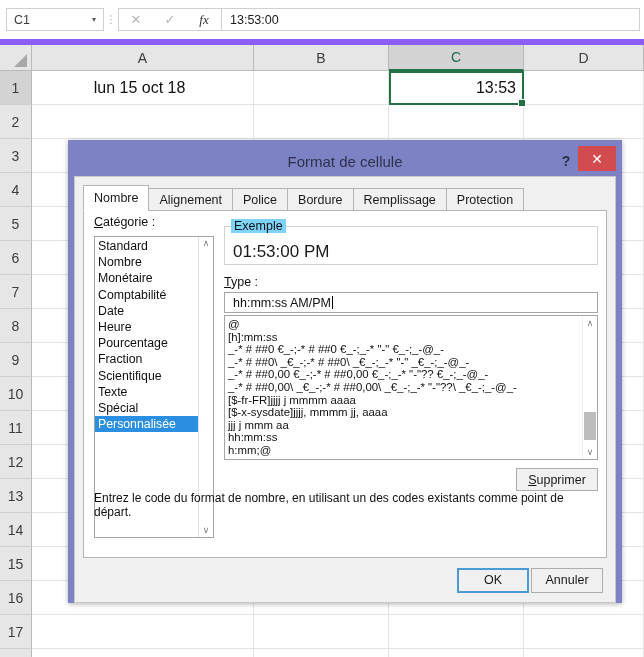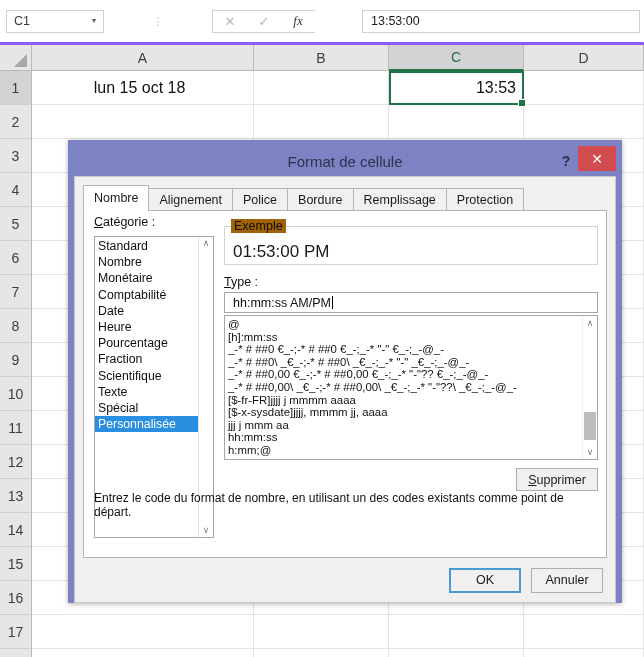--- a/index.html
+++ b/index.html
@@ -11,22 +11,22 @@
     font-family: "Liberation Sans", sans-serif;
     -webkit-font-smoothing: antialiased;
   }
 
   #root { position: relative; width: 644px; height: 657px; background:#fff; }
 
   
   .formula-row {
     position: absolute; left:0; top:0; width:644px; height:45px;
     background:#fff;
-    border-bottom:3px solid #8b5cf6;
-    display:flex; align-items:center;gap:47px;
+    border-bottom:6px solid #8b5cf6;
+    display:flex; align-items:center;
   }
   .name-box {
     margin-left:6px;
     width:98px; height:23px;
     border:1px solid #d0d0d0;
     background:#fff;
     display:flex; align-items:center;
     font-size:12.5px; color:#3b3b3b;
     position:relative;
   }
@@ -176,21 +176,21 @@
   .dlg-footer {
     position:absolute; left:0; right:0; bottom:0; height:44px;
     display:flex; align-items:center; justify-content:flex-end;
     padding-right:12px;
   }
   .btn {
     width:72px; height:25px;
     background:#f0f0f0; border:1px solid #adadad;
     font-size:12.5px; color:#1a1a1a;
     display:flex; align-items:center; justify-content:center;
-    margin-left:10px;
+    margin-left:2px;
   }
   .btn.primary { border:2px solid #4a9ad4; }
 
   
   .lbl {
     font-size:12.5px; color:#101010;
   }
   .lbl u { text-decoration: underline; }
 
   .cat-label { position:absolute; left:10px; top:4px; }
@@ -218,21 +218,21 @@
   .right-col { position:absolute; left:140px; top:8px; right:8px; }
 
   .grp {
     border:1px solid #d2d2d2;
     height:39px;
     position:relative;
     margin-top:7px;
   }
   .grp-legend {
     position:absolute; top:-8px; left:6px;
-    background:#a16207; padding:0 3px;
+    background:#7dd3fc; padding:0 3px;
     font-size:12.5px; color:#101010;
   }
   .grp-val {
     padding:15px 0 0 8px;
     font-size:17px; color:#1a1a1a;
   }
 
   .type-label { margin-top:10px; }
   .type-input {
     margin-top:3px;

